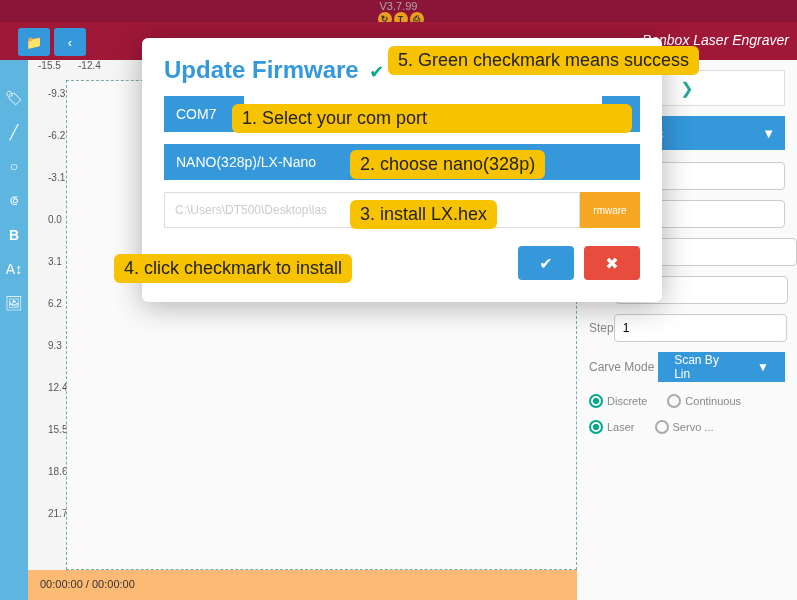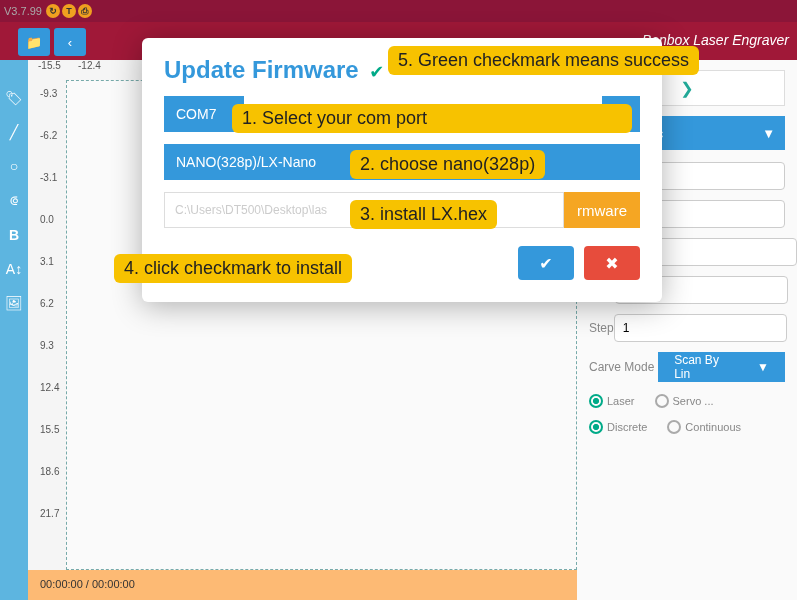--- a/index.html
+++ b/index.html
@@ -1,28 +1,28 @@
 <!DOCTYPE html>
 <html><head>
 <meta charset="utf-8">
 <style>
 * { margin:0; padding:0; box-sizing:border-box; font-family:Arial,sans-serif; }
 body { width:797px; height:600px; background:#eee; position:relative; overflow:hidden; }
-.titlebar { height:22px; background:#8b1538; color:#aaa; font-size:11px; display:flex; align-items:center; padding:0 4px; }
+.titlebar { height:22px; background:#8b1538; color:#aaa; font-size:11px; display:flex; align-items:center; padding:0 4px;flex-direction:column; }
 .titlebar .badges { margin-left:4px; display:flex; gap:2px; }
 .titlebar .badge { width:14px; height:14px; background:#f0a020; border-radius:50%; display:flex; align-items:center; justify-content:center; font-size:9px; color:#333; font-weight:bold; }
 .redbar { height:38px; background:#a01838; position:relative; }
 .brand { position:absolute; right:8px; top:10px; color:#fff; font-size:14px; font-style:italic; }
 .main { position:absolute; top:60px; left:0; right:0; bottom:0; display:flex; }
 .lefttools { width:28px; background:#5db5e0; display:flex; flex-direction:column; align-items:center; padding-top:30px; gap:18px; }
 .lefttools .tool { color:#fff; font-size:14px; cursor:pointer; }
 .canvas-area { flex:1; background:#f5f5f5; position:relative; }
 .top-ruler { position:absolute; top:0; left:0; right:0; height:20px; background:#f5f5f5; display:flex; font-size:10px; color:#555; }
 .top-ruler span { position:absolute; }
-.left-ruler { position:absolute; top:20px; left:8px; width:38px; bottom:30px; font-size:10px; color:#555; }
+.left-ruler { position:absolute; top:20px; left:16px; width:38px; bottom:30px; font-size:10px; color:#555; }
 .left-ruler span { position:absolute; left:4px; }
 .grid { position:absolute; top:20px; left:38px; right:0; bottom:30px; background:#fafafa; border:1px dashed #7aa; }
 .statusbar { position:absolute; bottom:0; left:0; right:0; height:30px; background:#fdba74; font-size:11px; color:#333; padding:8px 12px; }
 .rightpanel { width:220px; background:#fafafa; padding:10px 12px; font-size:13px; color:#555; }
 .rightpanel .arrowbtn { width:100%; height:36px; border:1px solid #ddd; background:#fff; display:flex; align-items:center; justify-content:center; color:#2a9; font-size:16px; margin-bottom:10px; cursor:pointer; }
 .rightpanel .combtn { width:100%; height:34px; background:#3498db; color:#fff; font-size:13px; display:flex; align-items:center; justify-content:space-between; padding:0 10px; margin-bottom:12px; cursor:pointer; }
 .rightpanel .row { display:flex; align-items:center; justify-content:space-between; margin-bottom:10px; }
 .rightpanel .row label { width:70px; font-size:12px; color:#888; }
 .rightpanel .row input { flex:1; height:28px; border:1px solid #ccc; border-radius:4px; padding:0 8px; font-size:12px; }
 .rightpanel .scanbtn { background:#3498db; color:#fff; height:30px; padding:0 16px; display:flex; align-items:center; gap:20px; font-size:12px; cursor:pointer; }
@@ -34,21 +34,21 @@
 .toolbar-btns .tb { width:32px; height:28px; background:#3498db; color:#fff; display:flex; align-items:center; justify-content:center; font-size:13px; cursor:pointer; border-radius:3px; }
 
 
 .modal { position:absolute; top:38px; left:142px; width:520px; background:#fff; border-radius:6px; box-shadow:0 4px 30px rgba(0,0,0,.3); padding:18px 22px 22px; z-index:100; }
 .modal h2 { color:#3498db; font-size:24px; font-weight:bold; display:inline-block; }
 .modal .check-title { color:#0a8; font-size:18px; margin-left:6px; }
 .field-row { display:flex; height:36px; margin-top:12px; position:relative; }
 .field-row .blue { background:#3498db; color:#fff; display:flex; align-items:center; padding:14px 12px; font-size:14px; }
 .field-row .dropdown-arrow { width:38px; background:#3498db; display:flex; align-items:center; justify-content:center; color:#fff; }
 .field-row .path { flex:1; border:1px solid #ddd; color:#ccc; font-size:12px; display:flex; align-items:center; padding:0 10px; }
-.field-row .fwbtn { width:76px; background:#f5a623; color:#fff; font-size:15px; display:flex; align-items:center; justify-content:center; }
+.field-row .fwbtn { width:60px; background:#f5a623; color:#fff; font-size:10px; display:flex; align-items:center; justify-content:center; }
 .modal-actions { display:flex; gap:10px; justify-content:flex-end; margin-top:18px; }
 .modal-actions .btn { width:56px; height:34px; border-radius:4px; display:flex; align-items:center; justify-content:center; color:#fff; font-size:16px; cursor:pointer; }
 .btn.ok { background:#3498db; }
 .btn.cancel { background:#e74c3c; }
 
 
 .annot { position:absolute; background:#f7c200; color:#222; font-size:18px; padding:4px 10px; z-index:200; white-space:nowrap;border-radius:6px; }
 </style>
 </head>
 <body>
@@ -137,35 +137,35 @@
     <div class="row">
         <label>Carve Mode</label>
       <div class="scanbtn">
         <span>Scan By Lin</span>
           <span>▼</span>
       </div>
     </div>
     <div class="radios">
       <div class="radio on">
           <span class="dot"></span>
-          <span>Laser</span>
+          <span>Discrete</span>
         </div>
       <div class="radio">
           <span class="dot"></span>
-          <span>Servo ...</span>
+          <span>Continuous</span>
         </div>
     </div>
     <div class="radios">
       <div class="radio on">
           <span class="dot"></span>
-          <span>Discrete</span>
+          <span>Laser</span>
         </div>
       <div class="radio">
           <span class="dot"></span>
-          <span>Continuous</span>
+          <span>Servo ...</span>
         </div>
     </div>
   </div>
 </div>
 
 <div class="modal">
   <h2>Update Firmware</h2>
   <span class="check-title">✔</span>
 
   <div class="field-row">

